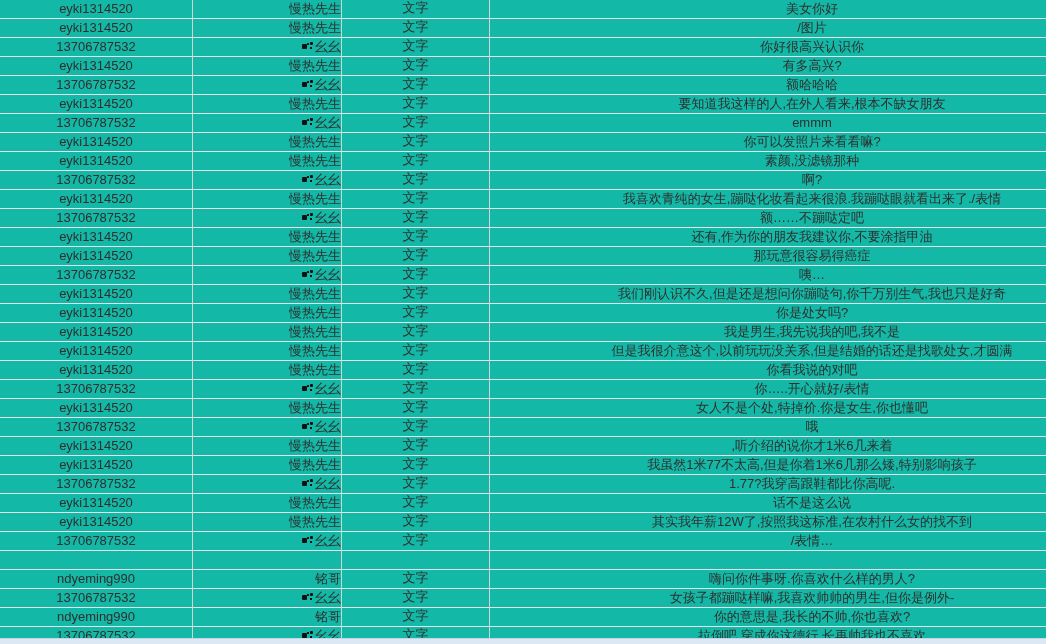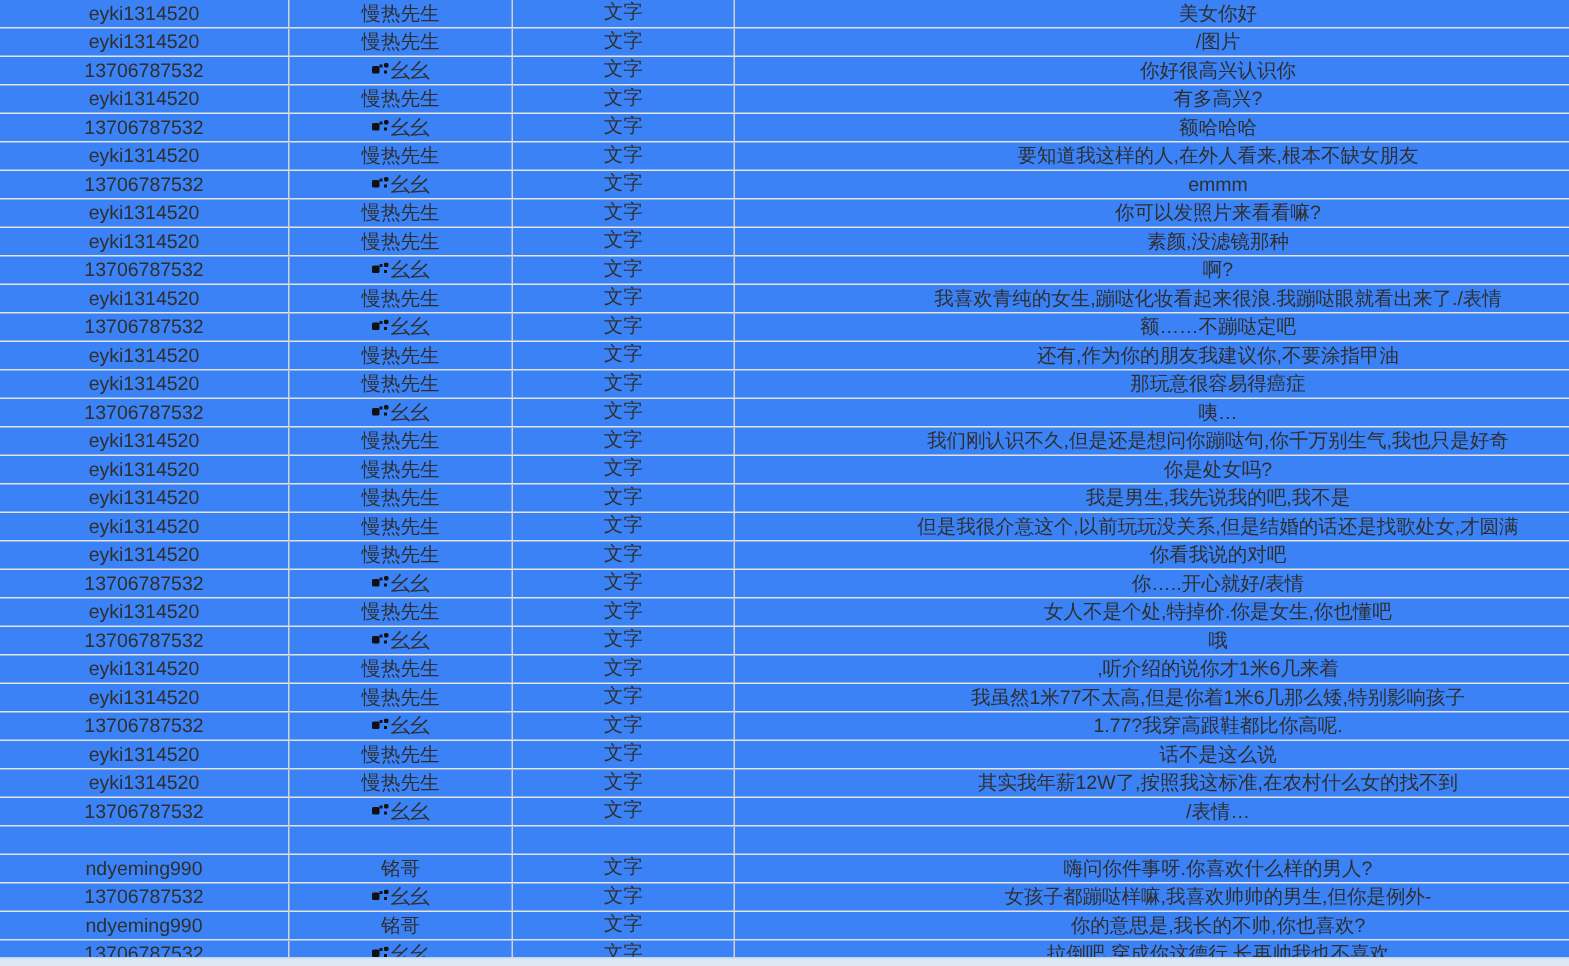--- a/index.html
+++ b/index.html
@@ -18,41 +18,41 @@
     box-sizing:border-box;
     height:19px;
     line-height:18px;
     text-align:center;
     white-space:nowrap;
     overflow:visible;
     border-right:1px solid #d2d2d2;
     border-bottom:1px solid #e4e4e4;
   }
   .c-id{width:193px;}
-  .c-nick{width:149px;}
+  .c-nick{width:149px;text-align:right;}
   .c-type{width:148px;font-family:Liberation Mono, monospace;}
   .c-msg{width:644px;border-right:none;}
   .emoji{
     display:inline-block;
     width:12px;height:10px;
     margin-right:1px;
     vertical-align:-1px;
   }
   .bottom-bar{
     position:absolute;
     left:0;bottom:0;
     width:1046px;height:5px;
     border-top:1px solid #c2d6e8;
     z-index:5;
   }
 </style>
 </head>
 <body>
 
-<div class="sheet" style="background: #3b82f6; color: rgb(47, 47, 47);">
+<div class="sheet" style="background: #14b8a6; color: rgb(47, 47, 47);">
   <div class="sheet-body">
   <div class="row">
     <div class="cell c-id">eyki1314520</div>
     <div class="cell c-nick"><span>慢热先生</span></div>
     <div class="cell c-type">文字</div>
     <div class="cell c-msg">美女你好</div>
   </div>
 
   <div class="row">
     <div class="cell c-id">eyki1314520</div>

